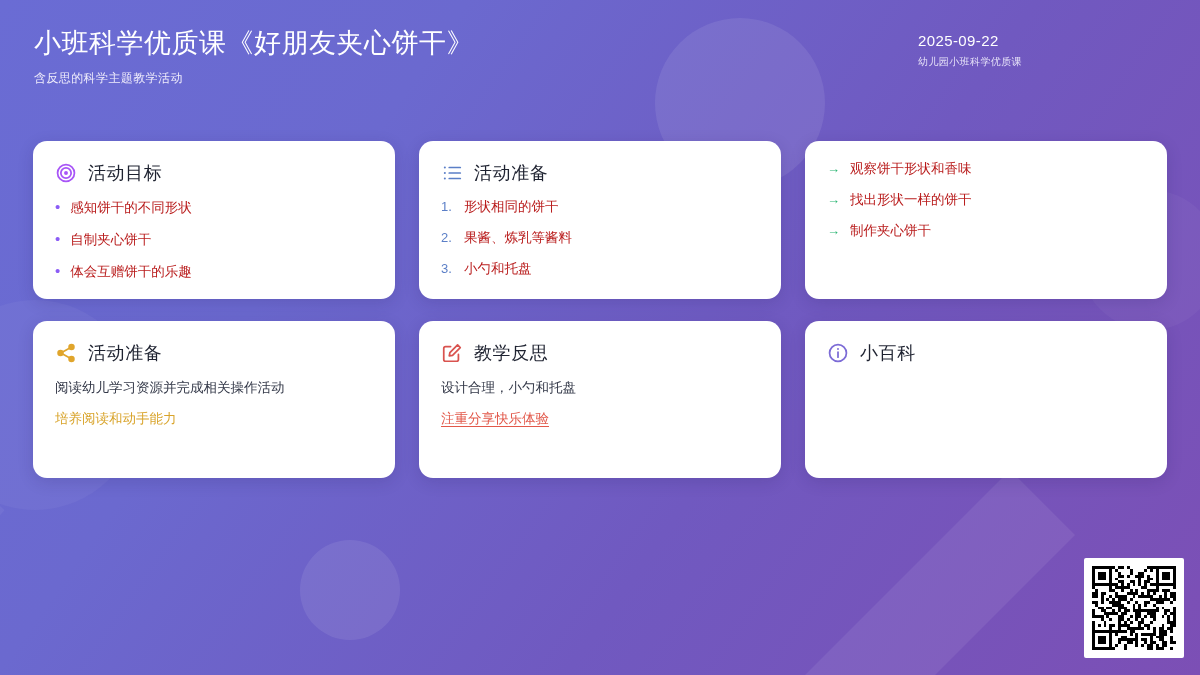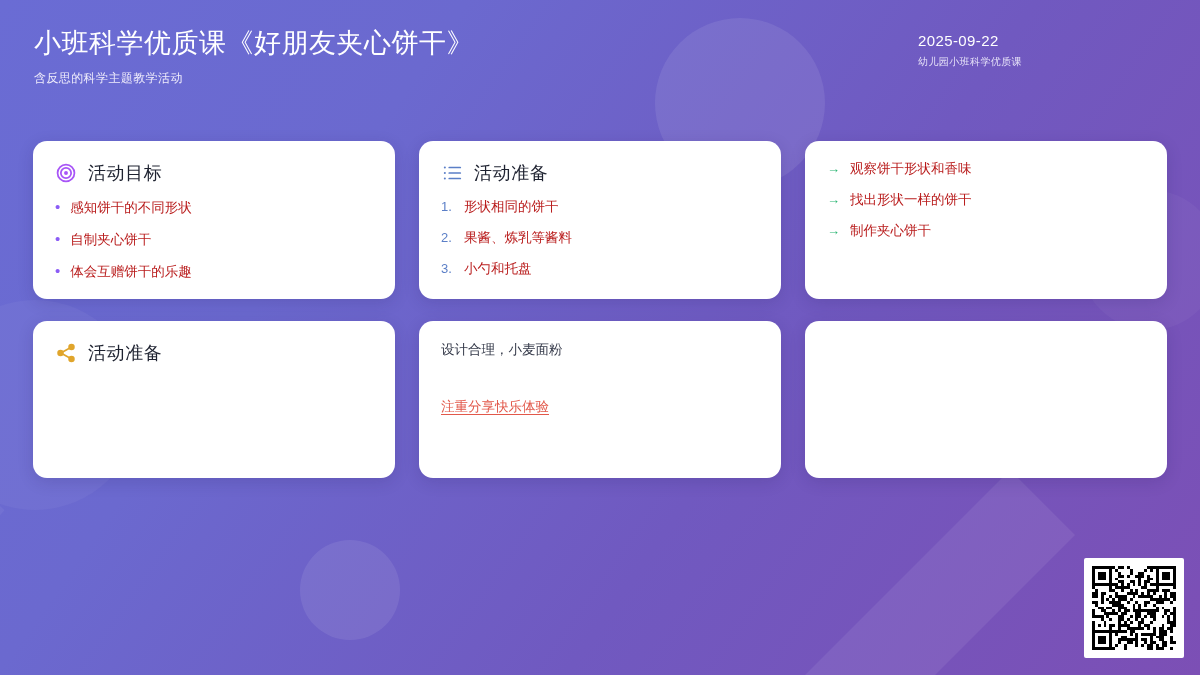--- a/index.html
+++ b/index.html
@@ -77,21 +77,21 @@
   .li { display:flex; align-items:baseline; gap:10px; font-size:13.5px; line-height:1.25; }
   .li-marker { flex:0 0 auto; font-size:13px; }
   .li-text { color:#b91c1c; }
 
   .m-bullet { color:#8b5cf6; font-size:15px; line-height:1; }
   .m-num { color:#5b7fc7; font-size:13px; min-width:13px; }
   .m-arrow { color:#2bb673; font-size:13px; }
 
   .para { font-size:13.5px; color:#333848; line-height:1.3; }
   .para.amber { color:#d9a42b; }
-  .para.red-underline { color:#e2584a; text-decoration:underline; text-underline-offset:3px;margin-top:26px; }
+  .para.red-underline { color:#e2584a; text-decoration:underline; text-underline-offset:3px; }
   .hl-blue { color:#5b6cf0; }
 
   
   .qr-wrap {
     position:absolute; left:1084px; top:558px;
     width:100px; height:100px; background:#ffffff;
     padding:8px; border-radius:2px;
   }
   .qr-wrap svg { display:block; width:100%; height:100%; }
 </style>
@@ -188,28 +188,47 @@
       <div class="card-head">
         <svg class="card-icon" xmlns="http://www.w3.org/2000/svg" viewBox="0 0 24 24" fill="none" stroke="#e0a52c" stroke-width="1.9" stroke-linecap="round" stroke-linejoin="round">
           <circle cx="18" cy="5.5" r="2.6" fill="#e0a52c"></circle>
           <circle cx="18" cy="18.5" r="2.6" fill="#e0a52c"></circle>
           <circle cx="6" cy="12" r="2.6" fill="#e0a52c"></circle>
           <line x1="8.3" y1="10.8" x2="15.7" y2="6.8"></line>
           <line x1="8.3" y1="13.2" x2="15.7" y2="17.2"></line>
         </svg>
         <div class="card-title">活动准备</div>
       </div>
+      <div class="card-body">
+        <div class="para ">阅读幼儿学习资源并完成相关操作活动</div>
+        <div class="para amber">培养阅读和动手能力</div>
+      </div>
     </div>
     <div class="card row2">
+      <div class="card-head">
+        <svg class="card-icon" xmlns="http://www.w3.org/2000/svg" viewBox="0 0 24 24" fill="none" stroke="#d9534f" stroke-width="1.9" stroke-linecap="round" stroke-linejoin="round">
+          <path d="M19 13.5V19a2 2 0 0 1-2 2H5a2 2 0 0 1-2-2V7a2 2 0 0 1 2-2h5.5"></path>
+          <path d="M18.1 3.2 21 6.1 12.6 14.5 9 15.2 9.7 11.6z"></path>
+        </svg>
+        <div class="card-title">教学反思</div>
+      </div>
       <div class="card-body">
-        <div class="para ">设计合理，小麦面粉</div>
+        <div class="para ">设计合理，小勺和托盘</div>
         <div class="para red-underline">注重分享快乐体验</div>
       </div>
     </div>
     <div class="card row2">
+      <div class="card-head">
+        <svg class="card-icon" xmlns="http://www.w3.org/2000/svg" viewBox="0 0 24 24" fill="none" stroke="#7c6bd6" stroke-width="1.9" stroke-linecap="round" stroke-linejoin="round">
+          <circle cx="12" cy="12" r="9.2"></circle>
+          <line x1="12" y1="11" x2="12" y2="16.5"></line>
+          <circle cx="12" cy="7.6" r="1.05" fill="#7c6bd6" stroke="none"></circle>
+        </svg>
+        <div class="card-title">小百科</div>
+      </div>
     </div>
   </div>
 
 <div class="qr-wrap">
   <svg viewBox="0 0 29 29" shape-rendering="crispEdges">
     <rect width="29" height="29" fill="#ffffff"></rect>
     <g fill="#000000" id="qr-cells">
         <rect x="0" y="0" width="1" height="1"></rect>
         <rect x="1" y="0" width="1" height="1"></rect>
         <rect x="2" y="0" width="1" height="1"></rect>

